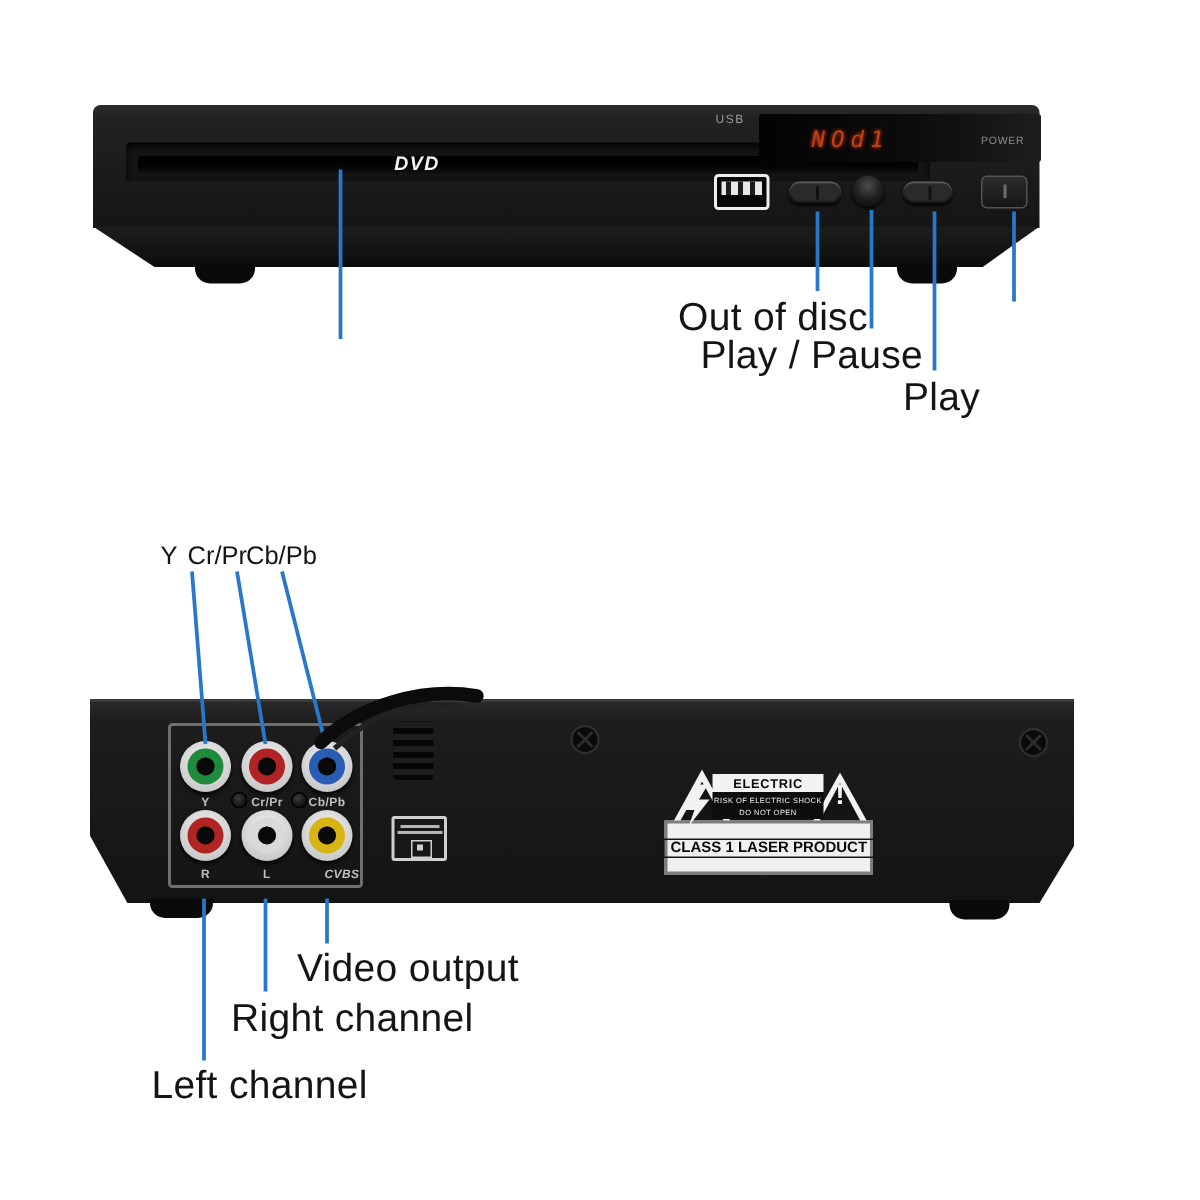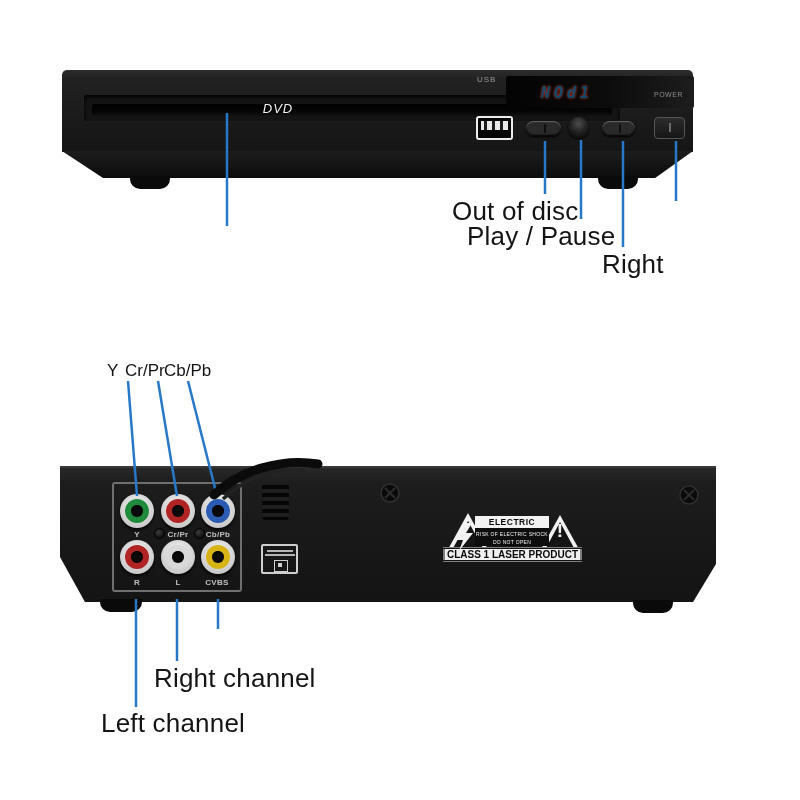--- a/index.html
+++ b/index.html
@@ -14,25 +14,25 @@
     border-radius:5px 5px 0 0;}
   .front-base{position:absolute;left:62px;top:151px;width:631px;height:27px;
     background:linear-gradient(180deg,#1d1d1d,#0c0c0c);
     clip-path:polygon(0 0,100% 0,94% 100%,6.5% 100%);}
   .foot{position:absolute;height:13px;background:#0a0a0a;border-radius:0 0 10px 10px;}
   .disc-tray{position:absolute;left:84px;top:95px;width:536px;height:27px;background:#141414;
     border-radius:3px;box-shadow:inset 0 2px 4px #000, inset 0 -1px 1px rgba(255,255,255,.07);}
   .disc-slot{position:absolute;left:92px;top:104px;width:520px;height:13px;border-radius:2px;
     background:linear-gradient(180deg,#000 0%,#050505 60%,#161616 100%);}
   .dvd-logo{position:absolute;left:256px;top:101px;width:44px;text-align:center;
-    font-size:13px;font-weight:normal;font-style:italic;color:#f2f2f2;letter-spacing:1px;}
+    font-size:13px;font-weight:bold;font-style:italic;color:#f2f2f2;letter-spacing:1px;}
   .led-panel{position:absolute;left:506px;top:76px;width:188px;height:32px;border-radius:2px;
     background:linear-gradient(90deg,#030303 0%,#0c0c0c 55%,#1d1d1d 100%);}
   .led-text{position:absolute;left:541px;top:84px;font-family:"DejaVu Sans Mono",monospace;
-    font-style:italic;font-weight:bold;font-size:15px;letter-spacing:4px;color:#0c4a6e;
+    font-style:italic;font-weight:normal;font-size:15px;letter-spacing:4px;color:#c2410c;
     text-shadow:0 0 3px rgba(255,70,40,.9);}
   .usb-text{position:absolute;left:477px;top:75px;font-size:8px;color:#9a9a9a;letter-spacing:1px;}
   .power-text{position:absolute;left:654px;top:91px;font-size:7px;color:#8d8d8d;letter-spacing:.5px;}
   .usb-port{position:absolute;left:476px;top:116px;width:37px;height:24px;background:#060606;
     border:2px solid #ededed;border-radius:3px;box-sizing:border-box;}
   .usb-tongue{position:absolute;left:3px;right:3px;top:3px;height:9px;background:#e8e8e8;
     background-image:repeating-linear-gradient(90deg,transparent 0 3px,#1c1c1c 3px 6px,transparent 6px 8px);}
   .pill-btn{position:absolute;height:15px;background:#2a2a2a;border-radius:8px;
     box-shadow:inset 0 1px 1px rgba(255,255,255,.3), inset 0 -1px 2px #000, 0 1px 2px #000;}
   .pill-btn::after{content:"";position:absolute;left:50%;top:3px;bottom:3px;width:2px;background:#101010;}
@@ -70,21 +70,21 @@
   .rating-sq{position:absolute;left:11px;top:14px;width:12px;height:10px;border:1px solid #cfcfcf;}
   .rating-sq::after{content:"";position:absolute;left:3px;top:2px;width:4px;height:4px;background:#cfcfcf;}
   
   .tri{position:absolute;background:#f2f2f2;clip-path:polygon(50% 0,100% 100%,0 100%);}
   .tri-inner{position:absolute;background:#141414;clip-path:polygon(50% 0,100% 100%,0 100%);}
   .caution-head{position:absolute;left:475px;top:516px;width:74px;height:12px;background:#f2f2f2;
     color:#0a0a0a;font-size:8.5px;font-weight:bold;text-align:center;line-height:12px;letter-spacing:.5px;}
   .caution-black{position:absolute;left:475px;top:528px;width:74px;height:18px;background:#0d0d0d;
     color:#f2f2f2;font-size:5px;text-align:center;line-height:8px;padding-top:2px;box-sizing:border-box;
     letter-spacing:.3px;}
-  .class-box{position:absolute;left:443px;top:547px;width:139px;height:15px;background:#f0f0f0;
+  .class-box{position:absolute;left:443px;top:547px;width:139px;height:36px;background:#f0f0f0;
     border:2px solid #7d7d7d;box-sizing:border-box;display:flex;align-items:center;justify-content:center;}
   .class-box span{border:1.5px solid #141414;font-size:10px;font-weight:bold;color:#0a0a0a;
     padding:0 4px;line-height:11px;white-space:nowrap;}
   .excl{position:absolute;left:540px;top:520px;width:40px;text-align:center;color:#f2f2f2;
     font-size:19px;font-weight:bold;z-index:6;}
   svg.overlay{position:absolute;left:0;top:0;z-index:5;pointer-events:none;}
   .z7{z-index:7;}
 </style>
 </head>
 <body>
@@ -129,21 +129,21 @@
     <span class="jack-lbl" style="left:178px;top:530px;">Cr/Pr</span>
     <span class="jack-lbl" style="left:218px;top:530px;">Cb/Pb</span>
     <div class="mini-screw" style="left:154px;top:528px;"></div>
     <div class="mini-screw" style="left:194px;top:528px;"></div>
 
     <div class="jack redj" style="left:120px;top:540px;"></div>
     <div class="jack whitej" style="left:161px;top:540px;"></div>
     <div class="jack yellowj" style="left:201px;top:540px;"></div>
     <span class="jack-lbl" style="left:137px;top:578px;">R</span>
     <span class="jack-lbl" style="left:178px;top:578px;">L</span>
-    <span class="jack-lbl" style="left:217px;top:578px;">CVBS</span>
+    <span class="jack-lbl" style="left:228px;top:578px;font-style:italic;">CVBS</span>
 
     <div class="rating-label">
       <div class="rating-bar" style="left:4px;top:4px;width:26px;"></div>
       <div class="rating-bar" style="left:2px;top:8px;width:30px;"></div>
       <div class="rating-sq"></div>
     </div>
 
     <div>
       <div class="tri" style="left:446px;top:513px;width:44px;height:40px;"></div>
       <div class="tri-inner" style="left:452px;top:521px;width:32px;height:29px;"></div>
@@ -191,22 +191,23 @@
       <line x1="694" y1="490" x2="684" y2="500" stroke="#2c2c2c" stroke-width="2"></line>
     </g>
 
     <polygon points="466,523 456,540 463,540 459,551 473,533 466,533 472,523" fill="#f2f2f2"></polygon>
   </svg>
 
   <div class="strain-relief"></div>
 
   <div class="lbl z7" style="left:452px;top:196px;">Out of disc</div>
   <div class="lbl z7" style="left:467px;top:221px;">Play / Pause</div>
-  <div class="lbl z7" style="left:602px;top:249px;">Right</div>
+  <div class="lbl z7" style="left:602px;top:249px;">Play</div>
 
   <div class="lbl-sm z7" style="left:107px;top:361px;">Y</div>
   <div class="lbl-sm z7" style="left:125px;top:361px;">Cr/Pr</div>
   <div class="lbl-sm z7" style="left:164px;top:361px;">Cb/Pb</div>
 
+  <div class="lbl z7" style="left:198px;top:630px;">Video output</div>
   <div class="lbl z7" style="left:154px;top:663px;">Right channel</div>
   <div class="lbl z7" style="left:101px;top:708px;">Left channel</div>
 
 </div>
 
 </body></html>

